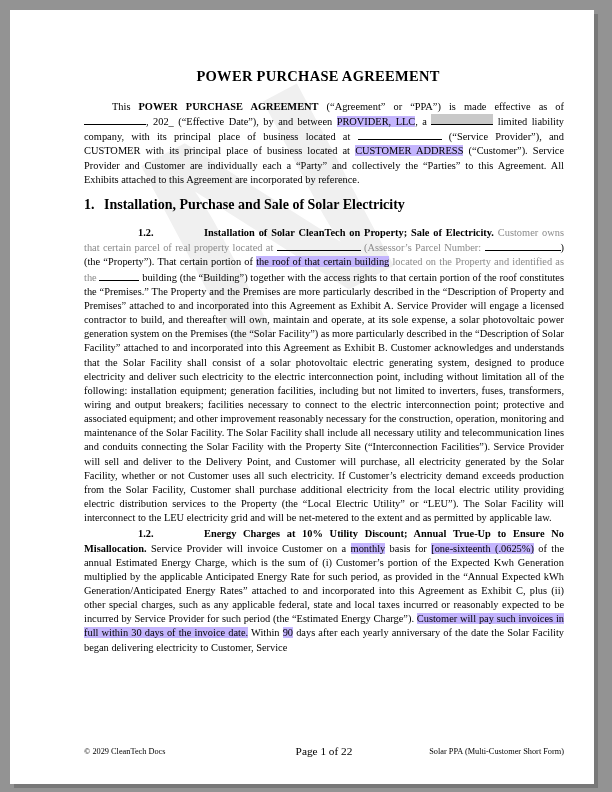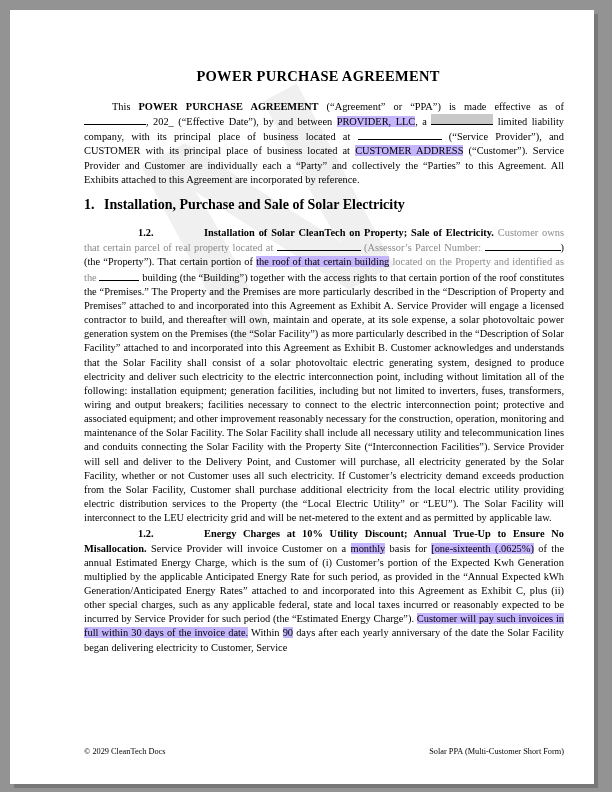--- a/index.html
+++ b/index.html
@@ -173,17 +173,18 @@
 
       <p class="sub-para"><span class="subnum">1.2.</span><b>Installation of Solar CleanTech on Property; Sale of Electricity</b><b>.</b>
         <span class="fade">Customer owns that certain parcel of real property located at </span><span class="blank w84"></span><span class="fade"> (Assessor’s Parcel Number: </span><span class="blank w76"></span><span>) (the “Property”).  That certain portion of </span><span class="hl">the roof of that certain building</span><span class="fade"> located on the Property and identified as the </span><span class="blank w40"></span><span> building (the “Building”) together with the access rights to that certain portion of the roof constitutes the “Premises.”   The Property and the Premises are more particularly described in the “Description of Property and Premises” attached to and incorporated into this Agreement as Exhibit A.  Service Provider will engage a licensed contractor to build, and thereafter will own, maintain and operate, at its sole expense, a solar photovoltaic power generation system on the Premises (the “Solar Facility”) as more particularly described in the “Description of Solar Facility” attached to and incorporated into this Agreement as Exhibit B.  Customer acknowledges and understands that the Solar Facility shall consist of a solar photovoltaic electric generating system, designed to produce electricity and deliver such electricity to the electric interconnection point, including without limitation all of the following: installation equipment; generation facilities, including but not limited to inverters, fuses, transformers, wiring and output breakers; facilities necessary to connect to the electric interconnection point; protective and associated equipment; and other improvement reasonably necessary for the construction, operation, monitoring and maintenance of the Solar Facility.  The Solar Facility shall include all necessary utility and telecommunication lines and conduits connecting the Solar Facility with the Property Site (“Interconnection Facilities”). Service Provider will sell and deliver to the Delivery Point, and Customer will purchase, all electricity generated by the Solar Facility, whether or not Customer uses all such electricity.  If Customer’s electricity demand exceeds production from the Solar Facility, Customer shall purchase additional electricity from the local electric utility providing electric distribution services to the Property (the “Local Electric Utility” or “LEU”).  The Solar Facility will interconnect to the LEU electricity grid and will be net-metered to the extent and as permitted by applicable law.</span></p>
 
       <p class="sub-para sp2"><span class="subnum">1.2.</span><b>Energy Charges at 10% Utility Discount; Annual True-Up to Ensure No Misallocation.</b><span> Service Provider will invoice Customer on a </span><span class="hl">monthly</span><span> basis for </span><span class="hl">[one-sixteenth (.0625%)</span><span> of the annual Estimated Energy Charge, which is the sum of (i) Customer’s portion of the Expected Kwh Generation multiplied by the applicable Anticipated Energy Rate for such period, as provided in the “Annual Expected kWh Generation/Anticipated Energy Rates” attached to and incorporated into this Agreement as Exhibit C, plus (ii) other special charges, such as any applicable federal, state and local taxes incurred or reasonably expected to be incurred by Service Provider for such period (the “Estimated Energy Charge”).  </span><span class="hl">Customer will pay such invoices in full within 30 days of the invoice date.</span><span>  Within </span><span class="hl">90</span><span> days after each yearly anniversary of the date the Solar Facility began delivering electricity to Customer, Service</span></p>
 
     </div>
 
     <div class="footer">
       <div class="f-left">© 2029 CleanTech Docs</div>
+      <div class="f-center">Page 1 of 22</div>
       <div class="f-right">Solar PPA (Multi-Customer Short Form)</div>
     </div>
 
   </div>
 </div>
 
 </body></html>

